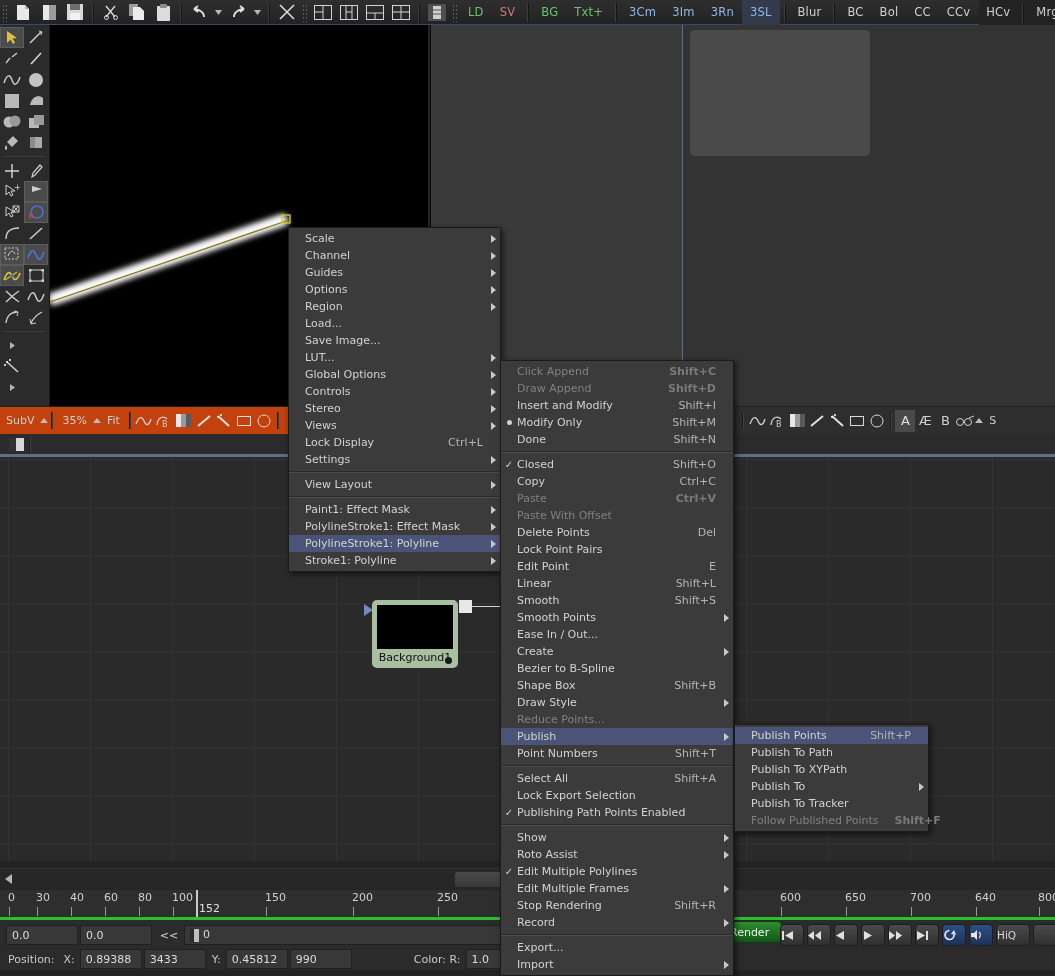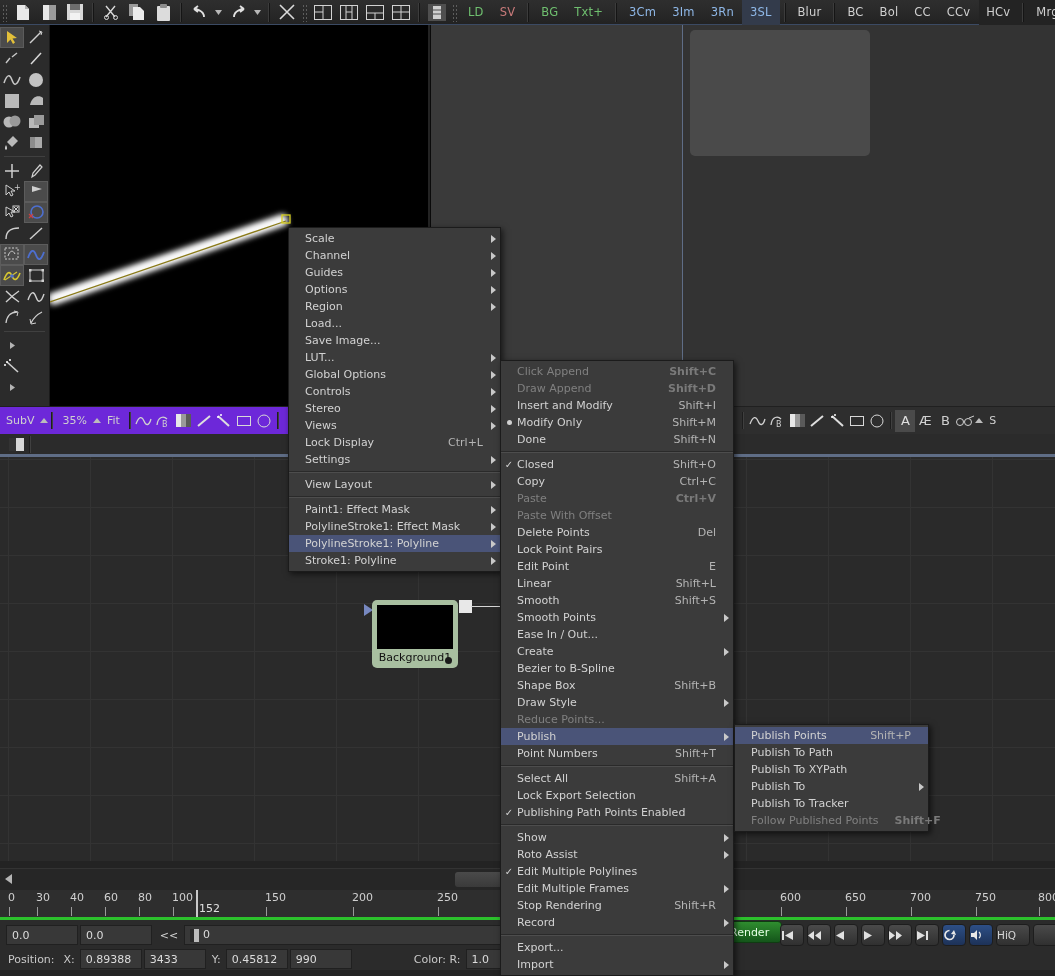--- a/index.html
+++ b/index.html
@@ -85,21 +85,21 @@
     position: absolute; left: 50px; top: 25px;
     width: 378px; height: 381px;
     background: #000;
     overflow: hidden;
   }
   #strokeCanvas { position: absolute; left: 0; top: 0; }
 
   #viewerAbar {
     position: absolute; left: 0px; top: 406px;
     width: 430px; height: 28px;
-    background: #6d28d9;
+    background: #c2410c;
     border-top: 1px solid #202020;
     display: flex; align-items: center;
     box-sizing: border-box;
   }
   #viewerAbar2 {
     position: absolute; left: 0px; top: 434px;
     width: 430px; height: 20px;
     background: #2b2b2b;
     display:flex; align-items:center;
     box-sizing: border-box;
@@ -869,21 +869,21 @@
         <div class="rlabel" style="left: 522px;">300</div>
         <div class="rtick" style="left: 523px;"></div>
         <div class="rlabel" style="left: 608px;">350</div>
         <div class="rtick" style="left: 609px;"></div>
         <div class="rlabel" style="left: 780px;">600</div>
         <div class="rtick" style="left: 781px;"></div>
         <div class="rlabel" style="left: 845px;">650</div>
         <div class="rtick" style="left: 846px;"></div>
         <div class="rlabel" style="left: 910px;">700</div>
         <div class="rtick" style="left: 911px;"></div>
-        <div class="rlabel" style="left: 975px;">750</div>
+        <div class="rlabel" style="left: 975px;">640</div>
         <div class="rtick" style="left: 976px;"></div>
         <div class="rlabel" style="left: 1038px;">800</div>
         <div class="rtick" style="left: 1039px;"></div>
       </div>
     <div id="greenbar"></div>
     <div id="playhead" style="left: 196px;"></div>
     <div id="playheadLabel" style="left: 199px;">152</div>
   </div>
 
   <div id="bottomBar">

